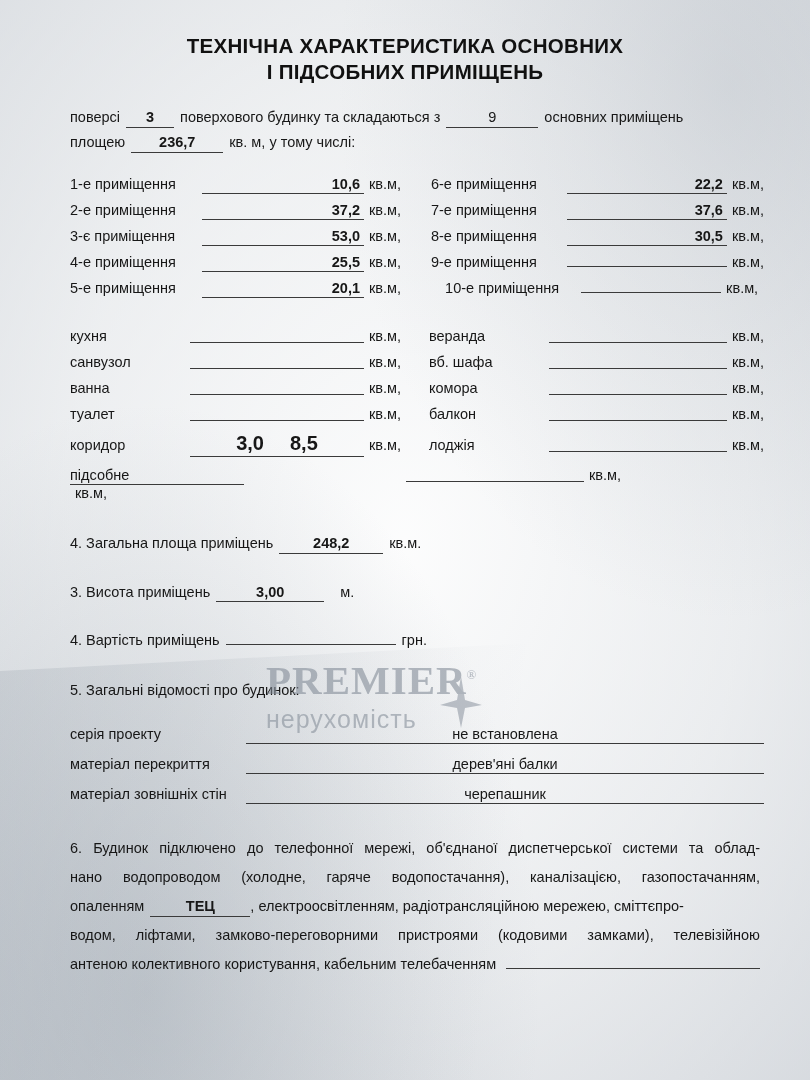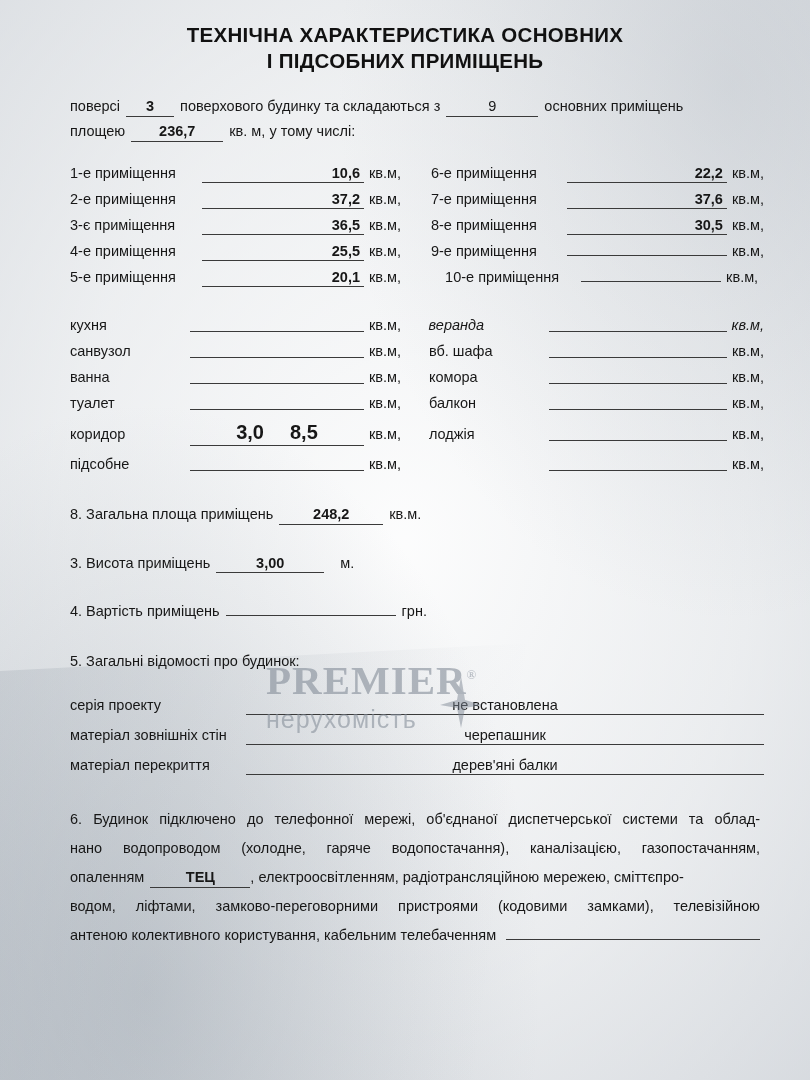--- a/index.html
+++ b/index.html
@@ -31,21 +31,21 @@
     top: 60%;
     width: 130%;
     height: 45%;
     background: linear-gradient(100deg, rgba(120,132,145,0.22) 0%, rgba(255,255,255,0.0) 55%);
     transform: rotate(-3deg);
     pointer-events: none;
   }
   .content {
     position: relative;
     z-index: 3;
-    padding: 14px 46px 0 46px;
+    padding: 25px 46px 0 46px;
     box-sizing: border-box;
   }
 
   h1.title {
     text-align: center;
     font-size: 20.5px;
     font-weight: bold;
     letter-spacing: 0.3px;
     line-height: 1.28;
     margin: 8px 0 0 0;
@@ -307,21 +307,21 @@
       <div class="col colR">
         <span class="lbl">7-е приміщення</span>
         <span class="val">37,6</span>
         <span class="unit">кв.м,</span>
       </div>
     </div>
 
     <div class="line">
       <div class="col colL">
         <span class="lbl">3-є приміщення</span>
-        <span class="val">36,5</span>
+        <span class="val">53,0</span>
         <span class="unit">кв.м,</span>
       </div>
       <div class="gap"></div>
       <div class="col colR">
         <span class="lbl">8-е приміщення</span>
         <span class="val">30,5</span>
         <span class="unit">кв.м,</span>
       </div>
     </div>
 
@@ -360,21 +360,21 @@
     <div class="line">
       <div class="col colL" style="display:flex;align-items:baseline;">
         <span class="lbl">кухня</span>
         <span class="val">
           <span></span>
           <span></span>
         </span>
         <span class="unit">кв.м,</span>
       </div>
       <div class="gap"></div>
-      <div class="col colR" style="display:flex;align-items:baseline;font-style:italic;">
+      <div class="col colR" style="display:flex;align-items:baseline;">
         <span class="lbl">веранда</span>
         <span class="val">
           <span></span>
           <span></span>
         </span>
         <span class="unit">кв.м,</span>
       </div>
     </div>
 
     <div class="line">
@@ -451,21 +451,21 @@
         <span class="lbl">лоджія</span>
         <span class="val">
           <span></span>
           <span></span>
         </span>
         <span class="unit">кв.м,</span>
       </div>
     </div>
 
     <div class="line">
-      <div class="col colL" style="display:flex;align-items:baseline;">
+      <div class="col colL" style="display:flex;align-items:baseline;flex-direction:column;">
         <span class="lbl">підсобне</span>
         <span class="val">
           <span></span>
           <span></span>
         </span>
         <span class="unit">кв.м,</span>
       </div>
       <div class="gap"></div>
       <div class="col colR" style="display:flex;align-items:baseline;">
         <span class="lbl"></span>
@@ -473,21 +473,21 @@
           <span></span>
           <span></span>
         </span>
         <span class="unit">кв.м,</span>
       </div>
     </div>
 
   </div>
 
   <div class="item item-2">
-    <span>8. Загальна площа приміщень</span>
+    <span>4. Загальна площа приміщень</span>
     <span class="sp"></span>
     <span class="fill" style="width:104px;">248,2</span>
     <span class="sp"></span>
     <span>кв.м.</span>
   </div>
 
   <div class="item item-3">
     <span>3. Висота приміщень</span>
     <span class="sp"></span>
     <span class="fill" style="width:108px;">3,00</span>
@@ -506,26 +506,26 @@
   <div class="item item-5">
     <span>5. Загальні відомості про будинок:</span>
   </div>
 
   <div class="gen">
     <div class="line">
       <span class="lbl" style="width:176px;">серія проекту</span>
       <span class="val">не встановлена</span>
     </div>
     <div class="line">
+      <span class="lbl" style="width:176px;">матеріал перекриття</span>
+      <span class="val">дерев'яні балки</span>
+    </div>
+    <div class="line">
       <span class="lbl" style="width:176px;">матеріал зовнішніх стін</span>
       <span class="val">черепашник</span>
-    </div>
-    <div class="line">
-      <span class="lbl" style="width:176px;">матеріал перекриття</span>
-      <span class="val">дерев'яні балки</span>
     </div>
   </div>
 
   <div class="p6">
     <div class="just">6. Будинок підключено до телефонної мережі, об'єднаної диспетчерської системи та облад-</div>
     <div class="just">нано водопроводом (холодне, гаряче водопостачання), каналізацією, газопостачанням,</div>
     <div class="ln">
       <span>опаленням</span>
       <span class="sp"></span>
       <span class="fill" style="width:100px;">ТЕЦ</span>

